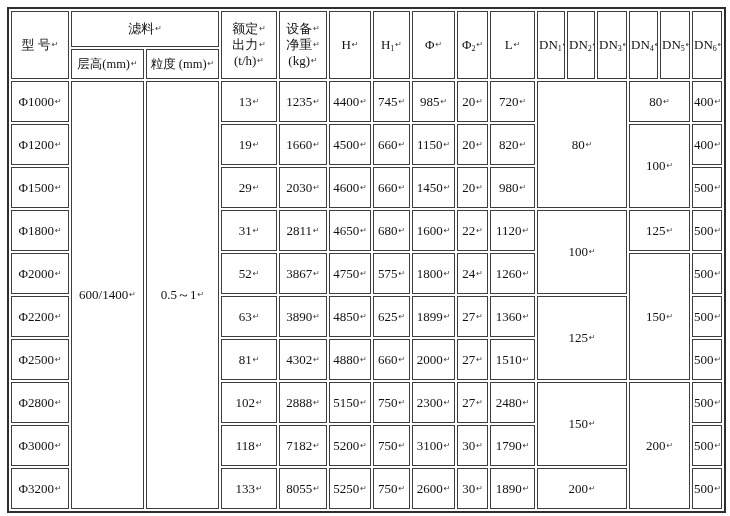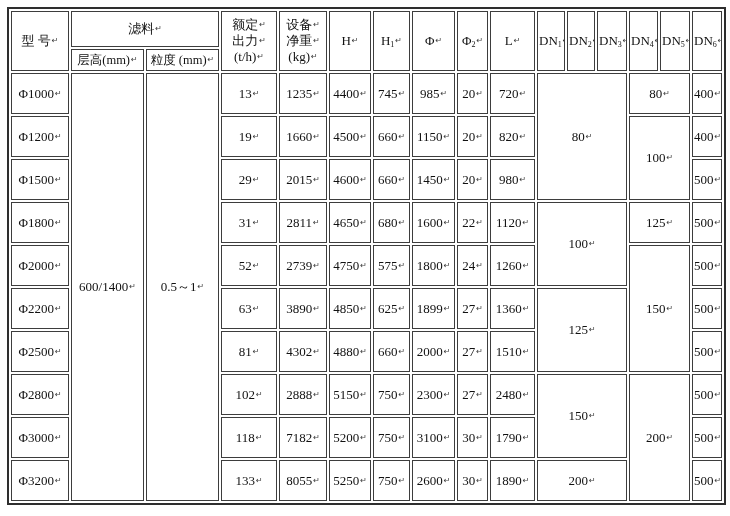--- a/index.html
+++ b/index.html
@@ -22,21 +22,21 @@
     box-sizing: border-box;
     border: 1px solid #3d3d3d;
     text-align: center;
     vertical-align: middle;
     font-size: 13px;
     padding: 0 1px;
     overflow: hidden;
     white-space: nowrap;
   }
   thead tr.h1row td { height: 36px; }
-  thead tr.h2row td { height: 22px; font-size: 12.5px; }
+  thead tr.h2row td { height: 30px; font-size: 12.5px; }
   tbody td { height: 41px; }
   td.model-cell { text-align: left; padding-left: 3px; }
   .pmark {
     font-family: "DejaVu Sans", sans-serif;
     font-size: 8px;
     color: #3a3a3a;
     margin-left: 1px;
     vertical-align: 2px;
   }
   .mline { line-height: 16px; }
@@ -120,21 +120,21 @@
           <td><span>660</span><span class="pmark">↵</span></td>
           <td><span>1150</span><span class="pmark">↵</span></td>
           <td><span>20</span><span class="pmark">↵</span></td>
           <td><span>820</span><span class="pmark">↵</span></td>
           <td rowspan="2" colspan="2"><span>100</span><span class="pmark">↵</span></td>
           <td><span>400</span><span class="pmark">↵</span></td>
         </tr>
         <tr>
           <td class="model-cell"><span>Φ1500</span><span class="pmark">↵</span></td>
           <td><span>29</span><span class="pmark">↵</span></td>
-          <td><span>2015</span><span class="pmark">↵</span></td>
+          <td><span>2030</span><span class="pmark">↵</span></td>
           <td><span>4600</span><span class="pmark">↵</span></td>
           <td><span>660</span><span class="pmark">↵</span></td>
           <td><span>1450</span><span class="pmark">↵</span></td>
           <td><span>20</span><span class="pmark">↵</span></td>
           <td><span>980</span><span class="pmark">↵</span></td>
           <td><span>500</span><span class="pmark">↵</span></td>
         </tr>
         <tr>
           <td class="model-cell"><span>Φ1800</span><span class="pmark">↵</span></td>
           <td><span>31</span><span class="pmark">↵</span></td>
@@ -144,21 +144,21 @@
           <td><span>1600</span><span class="pmark">↵</span></td>
           <td><span>22</span><span class="pmark">↵</span></td>
           <td><span>1120</span><span class="pmark">↵</span></td>
           <td rowspan="2" colspan="3"><span>100</span><span class="pmark">↵</span></td>
           <td rowspan="1" colspan="2"><span>125</span><span class="pmark">↵</span></td>
           <td><span>500</span><span class="pmark">↵</span></td>
         </tr>
         <tr>
           <td class="model-cell"><span>Φ2000</span><span class="pmark">↵</span></td>
           <td><span>52</span><span class="pmark">↵</span></td>
-          <td><span>2739</span><span class="pmark">↵</span></td>
+          <td><span>3867</span><span class="pmark">↵</span></td>
           <td><span>4750</span><span class="pmark">↵</span></td>
           <td><span>575</span><span class="pmark">↵</span></td>
           <td><span>1800</span><span class="pmark">↵</span></td>
           <td><span>24</span><span class="pmark">↵</span></td>
           <td><span>1260</span><span class="pmark">↵</span></td>
           <td rowspan="3" colspan="2"><span>150</span><span class="pmark">↵</span></td>
           <td><span>500</span><span class="pmark">↵</span></td>
         </tr>
         <tr>
           <td class="model-cell"><span>Φ2200</span><span class="pmark">↵</span></td>

